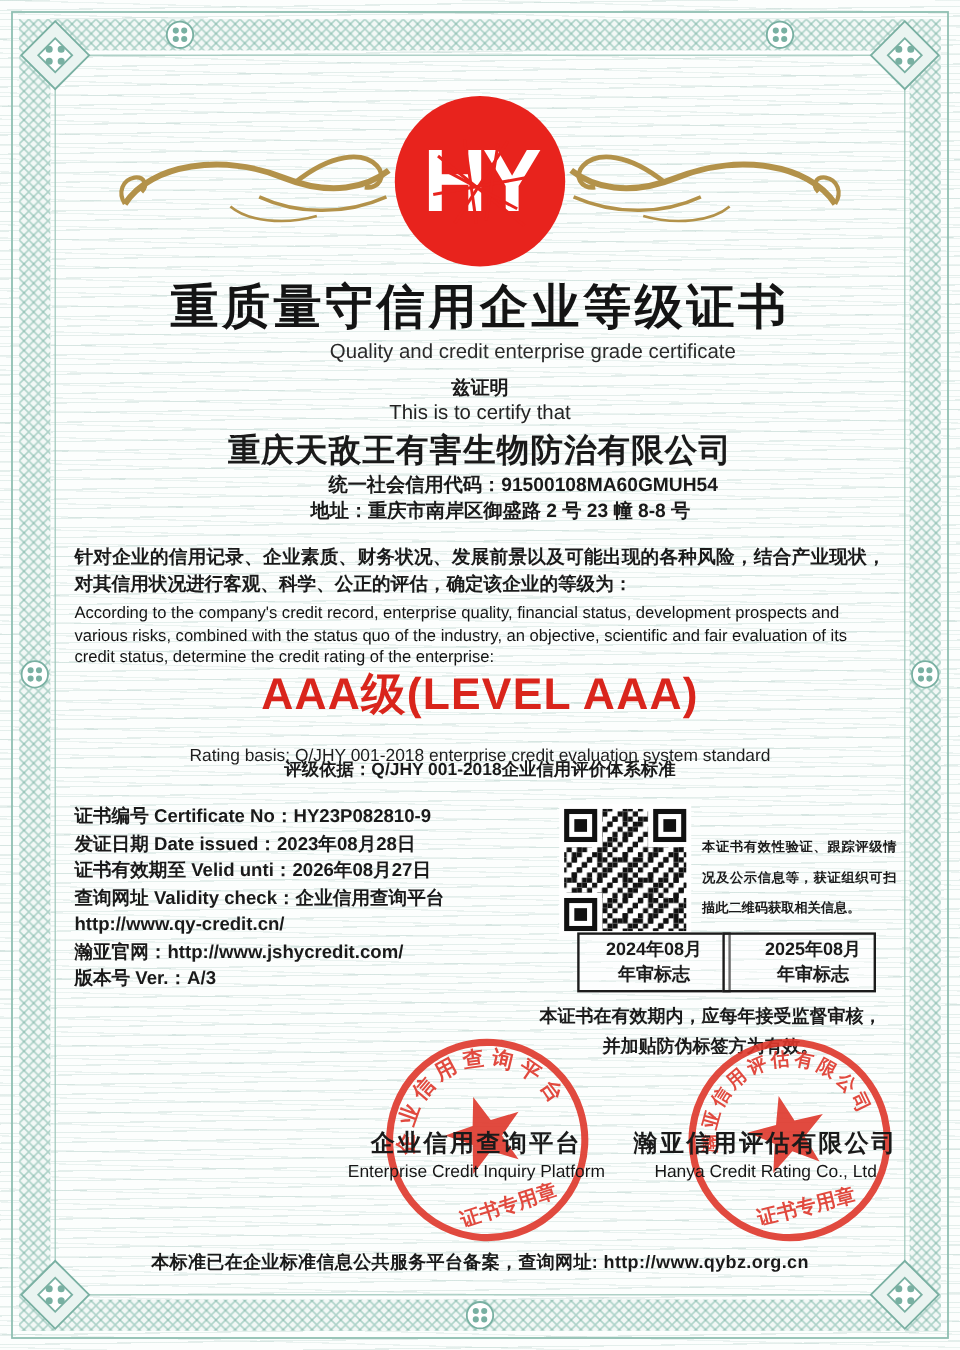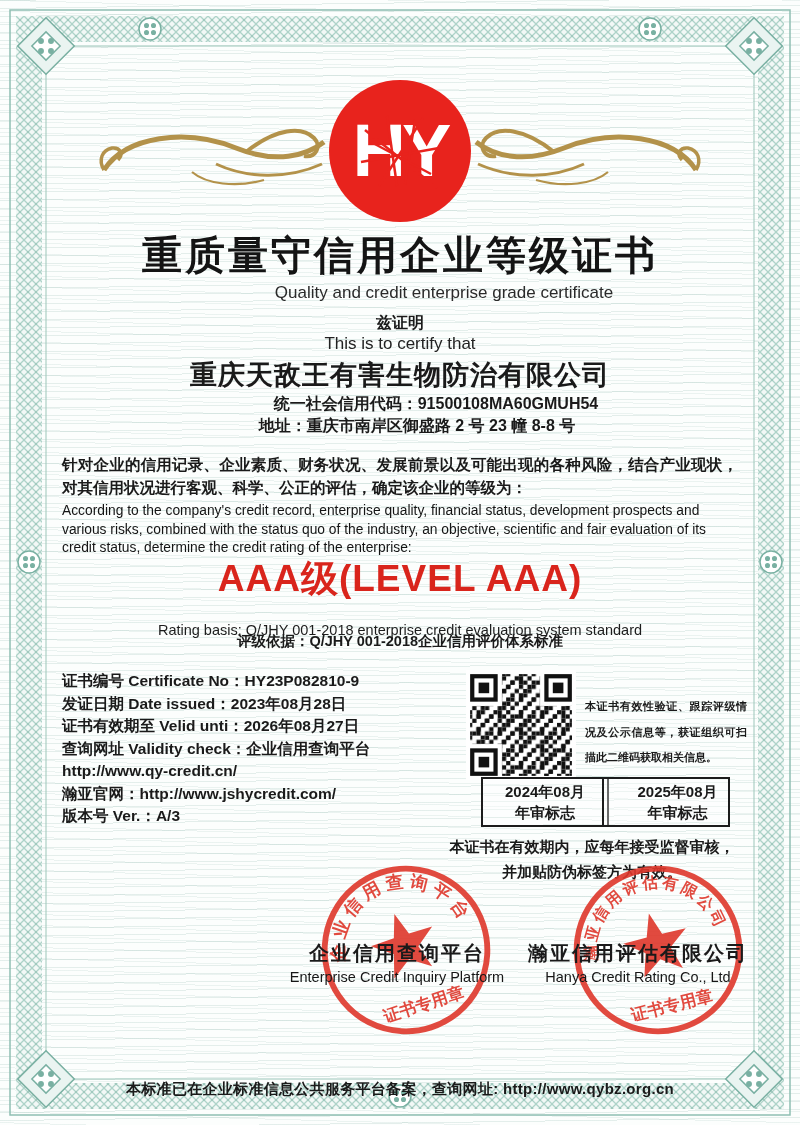--- a/index.html
+++ b/index.html
@@ -45,21 +45,21 @@
   .supervision{top:836px;left:436px;width:312px;font-size:15px;font-weight:600;line-height:25px;
     text-align:center;white-space:pre-line;font-family:Liberation Mono, monospace;}
   .stamp{width:196px;height:196px;opacity:.9;z-index:1;}
   .stamp-left{left:308px;top:852px;}
   .stamp-right{left:560px;top:852px;}
   .sig{z-index:2;text-align:center;}
   .sig-left{left:278px;top:940px;width:238px;}
   .sig-right{left:516px;top:940px;width:244px;}
   .sig .zh{font-size:20px;font-weight:600;letter-spacing:2px;line-height:27px;}
   .sig .en{font-size:14.5px;line-height:20px;color:#161616;}
-  .footer{top:1043px;font-size:15px;font-weight:600;letter-spacing:.3px;margin-top:37px;}
+  .footer{top:1043px;font-size:15px;font-weight:600;letter-spacing:.3px;}
   .logo-wrap{left:327px;top:78px;width:146px;height:146px;}
   .flourish{top:108px;width:232px;height:92px;}
   .fl-left{left:96px;} .fl-right{left:472px;transform:scaleX(-1);}
   svg{display:block;}
 </style>
 </head>
 <body>
 
 <div class="page">
 

